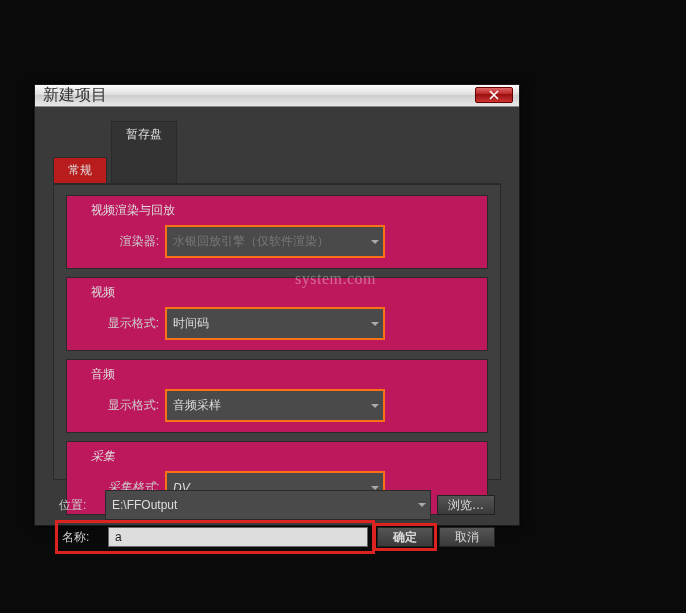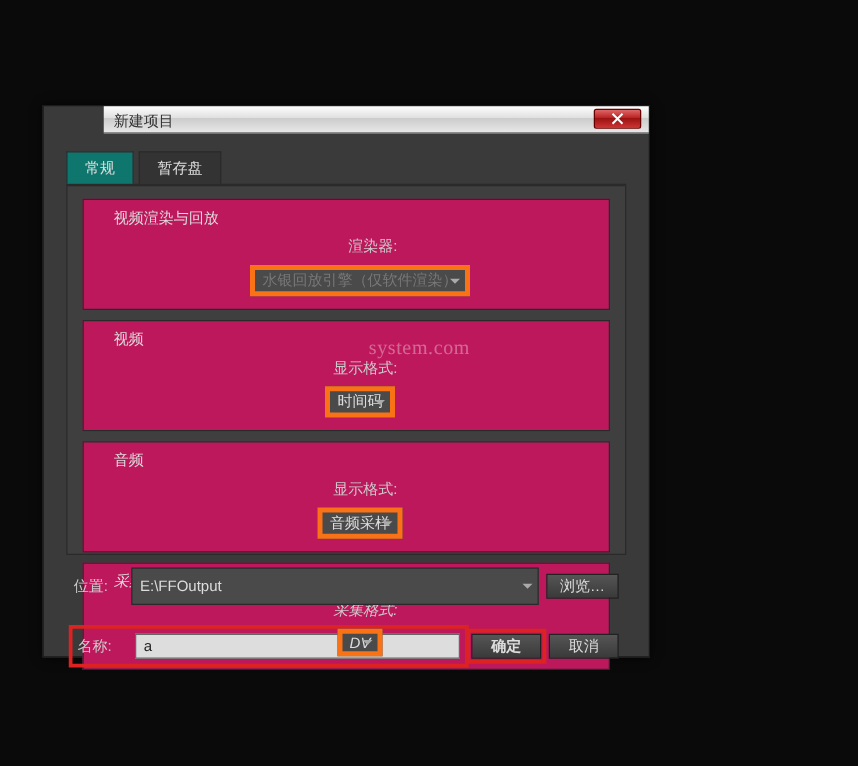--- a/index.html
+++ b/index.html
@@ -21,26 +21,25 @@
       height: 442px;
       background: #3a3a3a;
       border: 1px solid #1a1a1a;
       box-shadow: 0 0 8px rgba(0,0,0,0.7);
     }
     .titlebar {
       height: 22px;
       background: linear-gradient(#fdfdfd, #e0e0e0 45%, #ccc 46%, #e8e8e8);
       position: relative;
       display: flex;
-      align-items: flex-end;
+      align-items: flex-start;
       padding-left: 8px;
       color: #333;
-      font-size: 12px;
+      font-size: 16px;
       border-bottom: 1px solid #888;
-      margin-left: 48px;
     }
     .close-btn {
       position: absolute;
       right: 6px;
       top: 2px;
       width: 38px;
       height: 16px;
       background: linear-gradient(#d66, #b22 45%, #911 46%, #c33);
       border: 1px solid #600;
       border-radius: 2px;
@@ -62,21 +61,22 @@
       padding: 4px 14px;
       font-size: 12px;
       color: #ddd;
       cursor: pointer;
       background: #333;
       border: 1px solid #2a2a2a;
       border-bottom: none;
       margin-right: 4px;
     }
     .tab.active {
-      background: #0f766e;
+      background: #b91c1c;
+      margin-top: 36px;
     }
     .content-panel {
       background: #3f3f3f;
       border: 1px solid #2a2a2a;
       padding: 10px 12px;
       height: 296px;
     }
     .group {
       border: 1px solid #2a2a2a;
       padding: 6px 10px 10px 24px;
@@ -86,34 +86,33 @@
     .group-title {
       font-size: 12px;
       color: #ddd;
       margin-bottom: 6px;
     }
     .field-row {
       display: flex;
       align-items: center;
       gap: 6px;
       padding-left: 8px;
-      flex-direction: column;
     }
     .field-label {
       font-size: 12px;
       color: #ccc;
       min-width: 60px;
       text-align: right;
     }
     .dropdown {
       flex: 1;
       max-width: 220px;
-      height: 23px;
+      height: 33px;
       background: #4a4a4a;
-      border: 4px solid #f97316;
+      border: 2px solid #f97316;
       display: flex;
       align-items: center;
       padding: 0 6px;
       color: #ddd;
       font-size: 12px;
       position: relative;
       cursor: pointer;
     }
     .dropdown.disabled {
       color: #777;
@@ -129,21 +128,21 @@
       border-right: 4px solid transparent;
       border-top: 4px solid #aaa;
     }
     .bottom-rows {
       padding: 10px 6px 0 6px;
     }
     .row {
       display: flex;
       align-items: center;
       gap: 6px;
-      margin-bottom: 20px;
+      margin-bottom: 4px;
     }
     .row .field-label { min-width: 40px; text-align: left; }
     .location-dd {
       flex: 1;
       height: 30px;
       background: #4a4a4a;
       border: 1px solid #2a2a2a;
       display: flex;
       align-items: center;
       padding: 0 6px;

